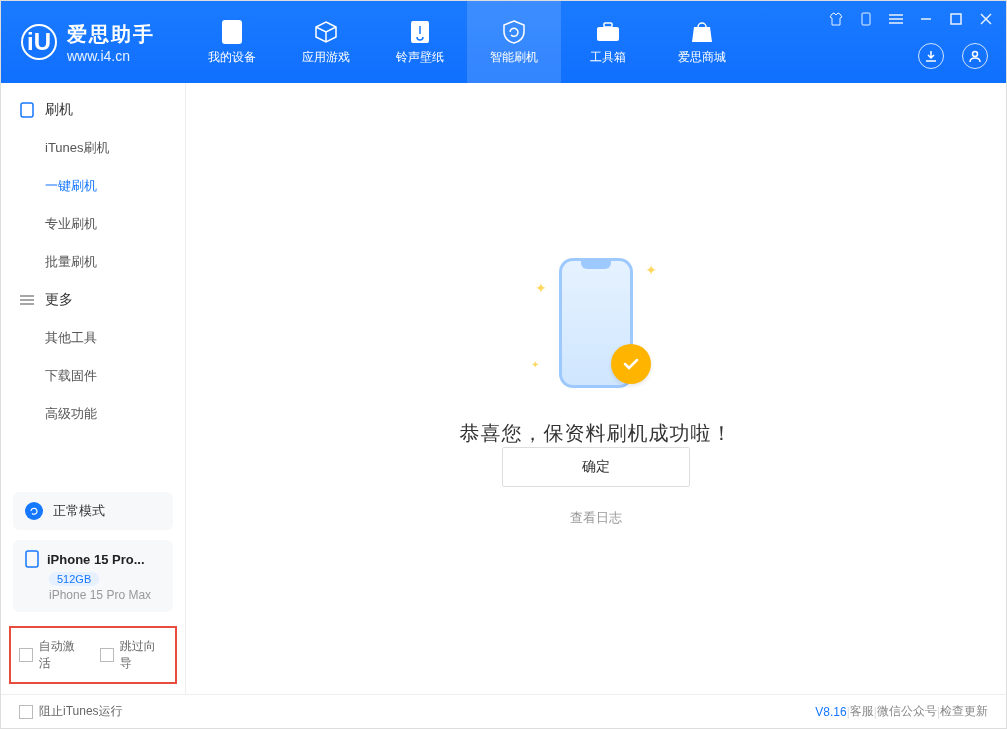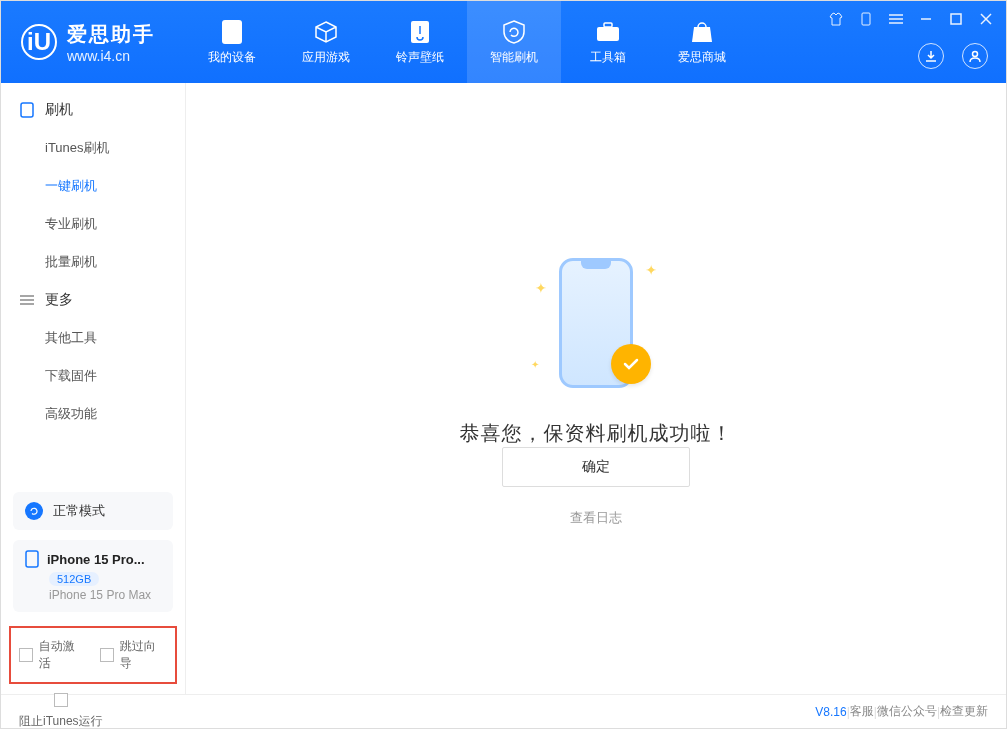--- a/index.html
+++ b/index.html
@@ -39,21 +39,21 @@
 .main { flex: 1; display: flex; flex-direction: column; align-items: center; justify-content: center; }
 .success-illustration { width: 130px; height: 150px; position: relative; margin-bottom: 20px; }
 .phone-shape { position: absolute; left: 28px; top: 8px; width: 74px; height: 130px; border: 3px solid #9ec9ff; border-radius: 14px; background: linear-gradient(to bottom, #e6f2ff, #cfe6ff); }
 .phone-notch { position:absolute; top:0; left:50%; transform:translateX(-50%); width:30px; height:8px; background:#9ec9ff; border-radius:0 0 6px 6px;}
 .badge { position: absolute; right: 10px; bottom: 16px; width: 40px; height: 40px; background: #ffb400; border-radius: 50%; display: flex; align-items: center; justify-content: center; box-shadow: 0 2px 4px rgba(0,0,0,0.1);}
 .sparkle { position:absolute; color:#ffd860; font-size:14px;}
 .success-text { font-size: 20px; color: #333; letter-spacing: 1px; }
 .ok-btn { width: 188px; height: 40px; border: 1px solid #ddd; background: #fff; font-size: 14px; color: #333; cursor: pointer; border-radius: 2px; }
 .log-link { margin-top: 22px; font-size: 13px; color: #999; cursor: pointer; }
 .footer { height: 34px; border-top: 1px solid #eee; display: flex; align-items: center; padding: 0 18px; font-size: 12px; color: #888; }
-.footer .left { display:flex; align-items:center; gap:6px;flex-direction:column;}
+.footer .left { display:flex; align-items:center; gap:6px;}
 .footer .right { margin-left: auto; display: flex; align-items: center; }
 .footer .sep { color:#ddd; }
 svg { display: block; }
 </style>
 </head>
 <body>
 
 <div class="window">
   <div class="header">
     <div class="logo-area">

